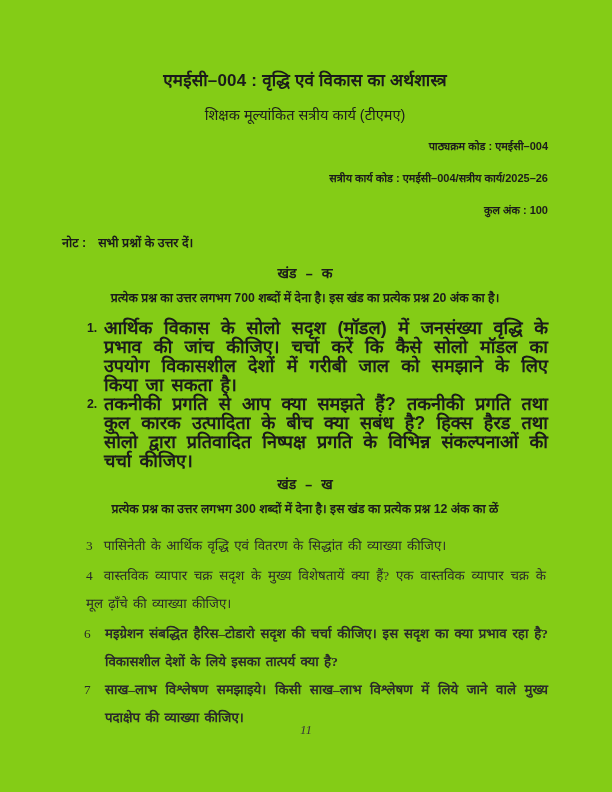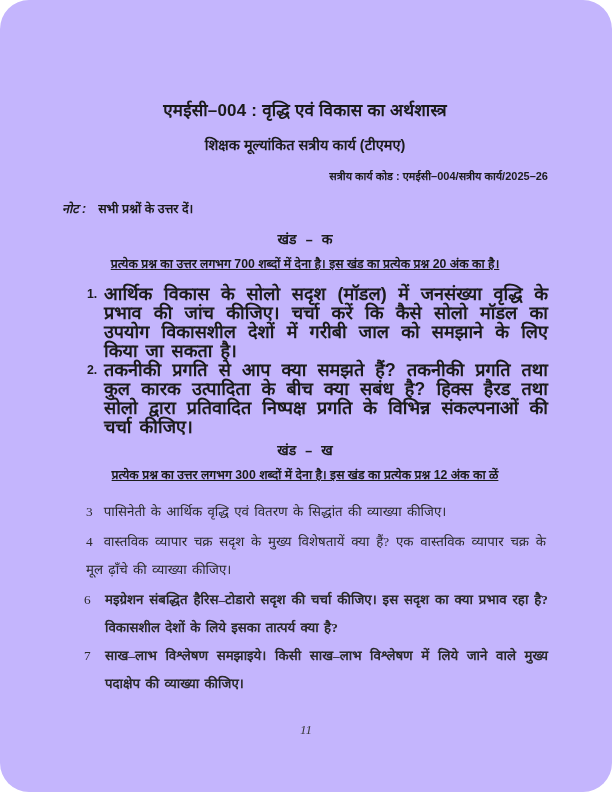--- a/index.html
+++ b/index.html
@@ -5,70 +5,68 @@
   html, body { margin: 0; padding: 0; background: #ffffff; }
   body {
     width: 612px; height: 792px;
     font-family: "Liberation Sans", sans-serif;
     position: relative;
     overflow: hidden;
   }
   .page {
     position: relative;
     width: 612px; height: 792px;
-    background: #c4b5fd;
+    background: #84cc16;
     color: #1b1b1b;
     box-sizing: border-box;
-    padding: 98px 64px 0 62px;
-    border-radius: 29px;
+    padding: 68px 64px 0 62px;
   }
   
   .doc-title {
     margin: 0;
     text-align: center;
     font-size: 17px;
     font-weight: bold;
     letter-spacing: 0.2px;
   }
   .doc-subtitle {
     margin: 13px 0 0 0;
     text-align: center;
     font-size: 14.5px;
-    font-weight: bold;
+    font-weight: normal;
   }
   .meta {
     margin-top: 14px;
     text-align: right;
   }
   .meta p {
     margin: 0 0 17px 0;
     font-size: 11px;
     font-weight: bold;
   }
   
   .note {
     margin: 6px 0 0 0;
     font-size: 12.5px;
     font-weight: bold;
   }
-  .note-label { margin-right: 12px; font-style: italic; }
+  .note-label { margin-right: 12px; }
   
   .section-heading {
     margin: 12px 0 0 0;
     text-align: center;
     font-size: 14px;
     font-weight: bold;
     font-family: Liberation Mono, monospace;
   }
   .section-instruction {
     margin: 7px 0 0 0;
     text-align: center;
     font-size: 12.3px;
     font-weight: bold;
-    text-decoration: underline;
   }
   
   .qlist-a { margin-top: 13px; padding-left: 25px; }
   .q-row { display: flex; align-items: flex-start; }
   .qlist-a .q-num {
     flex: none; width: 17px;
     font-size: 12.3px; font-weight: bold;
     line-height: 19px;
   }
   .qlist-a .q-text {
@@ -117,21 +115,23 @@
 </style>
 </head>
 <body>
 
 <div class="page">
 
   <h1 class="doc-title">एमईसी–004 : वृद्धि एवं विकास का अर्थशास्त्र</h1>
   <h2 class="doc-subtitle">शिक्षक मूल्यांकित सत्रीय कार्य (टीएमए)</h2>
 
   <div class="meta">
+    <p>पाठ्यक्रम कोड : एमईसी–004</p>
     <p>सत्रीय कार्य कोड : एमईसी–004/सत्रीय कार्य/2025–26</p>
+    <p>कुल अंक : 100</p>
   </div>
 
   <p class="note">
     <span class="note-label">नोट :</span><span>सभी प्रश्नों के उत्तर दें।</span>
   </p>
 
   <h3 class="section-heading">खंड – क</h3>
   <p class="section-instruction">प्रत्येक प्रश्न का उत्तर लगभग 700 शब्दों में देना है। इस खंड का प्रत्येक प्रश्न 20 अंक का है।</p>
 
   <div class="qlist-a">

